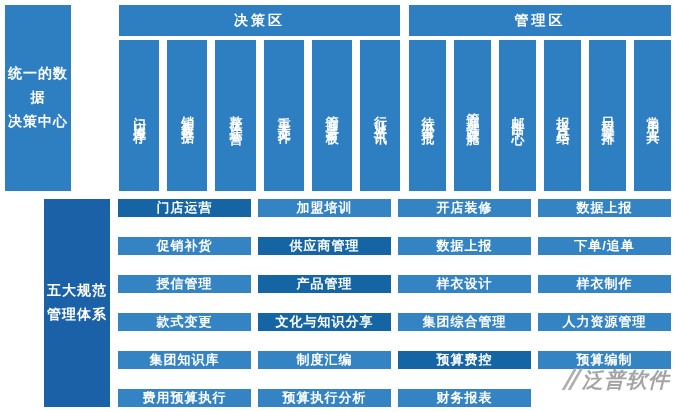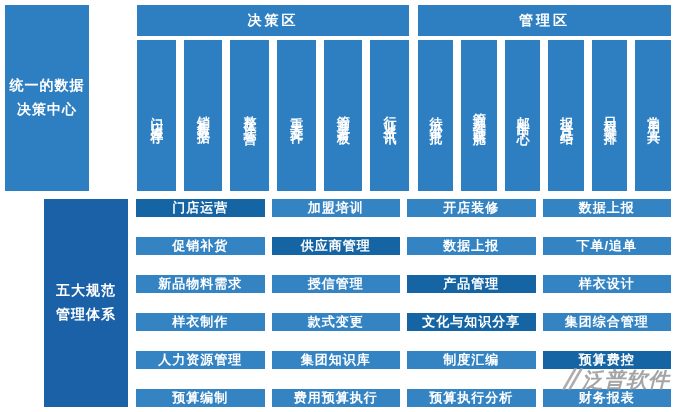--- a/index.html
+++ b/index.html
@@ -11,21 +11,21 @@
     overflow: hidden;
   }
   .page {
     position: absolute; inset: 0;
     padding: 5px;
     display: flex; flex-direction: column; gap: 8px;
   }
   
   .top { display: flex; gap: 8px; height: 194px; }
   .sidebar {
-    width: 84px; color: #fff; text-align: center;
+    width: 66px; color: #fff; text-align: center;
     display: flex; flex-direction: column; justify-content: center;
     font-size: 14px; font-weight: bold; line-height: 1.7; letter-spacing: 1px;
   }
   .sidebar-top { background: #2e7fc1; }
   .sidebar-bottom { background: #1b61a8; margin-left: 39px; }
   .zone { display: flex; flex-direction: column; gap: 4px; }
   .zone-decision { flex: 292; padding-left: 40px; }
   .zone-manage { flex: 272; margin-left: 1px; }
   .zone-header {
     height: 31px; background: #2e7fc1; color: #fff;
@@ -144,21 +144,20 @@
 
       <div class="cell col1">门店运营</div>
       <div class="cell">加盟培训</div>
       <div class="cell">开店装修</div>
       <div class="cell">数据上报</div>
       <div class="cell">促销补货</div>
 
       <div class="cell col1">供应商管理</div>
       <div class="cell">数据上报</div>
       <div class="cell">下单/追单</div>
-      <div class="cell">新品物料需求</div>
       <div class="cell">授信管理</div>
 
       <div class="cell col1">产品管理</div>
       <div class="cell">样衣设计</div>
       <div class="cell">样衣制作</div>
       <div class="cell">款式变更</div>
 
       <div class="cell col1">文化与知识分享</div>
       <div class="cell">集团综合管理</div>
       <div class="cell">人力资源管理</div>

